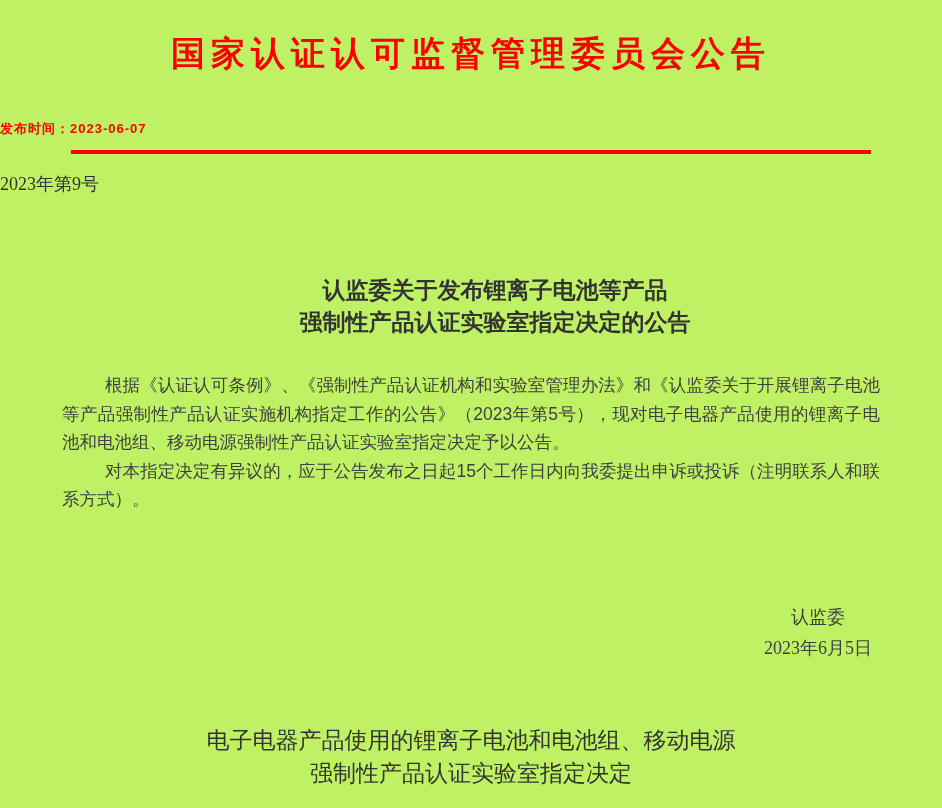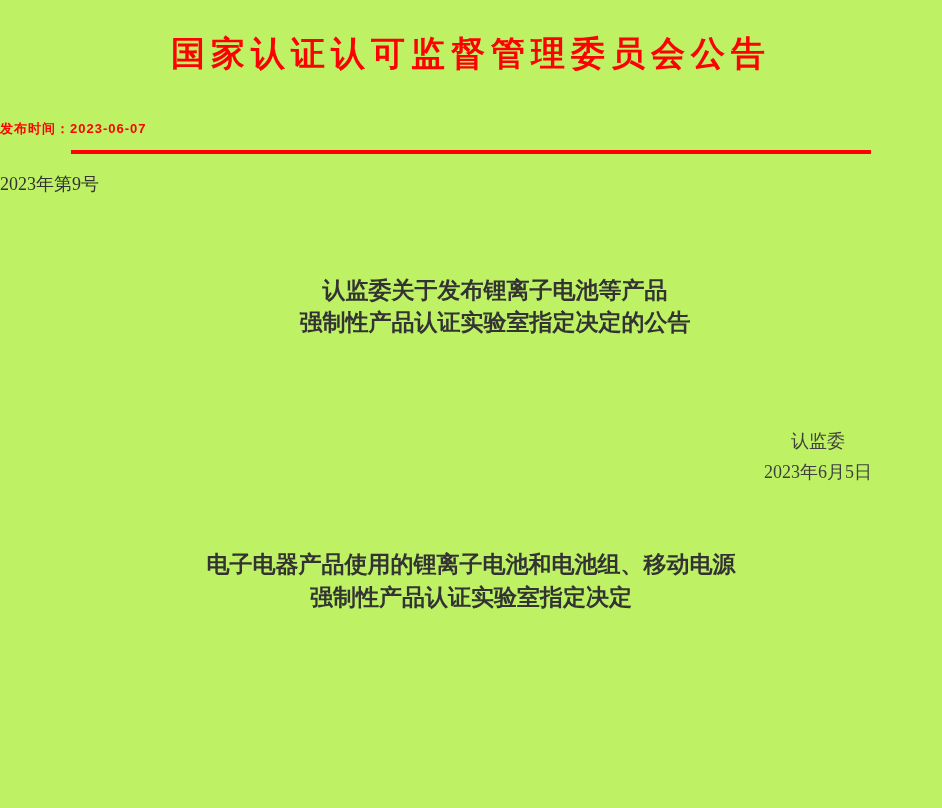--- a/index.html
+++ b/index.html
@@ -73,21 +73,21 @@
     font-size: 18px;
     line-height: 31px;
     color: var(--body-ink);
   }
   .signature-date { font-family: "Liberation Serif", serif; }
   .attachment-title {
     margin: 60px 0 0 0;
     text-align: center;
     font-size: 23px;
     line-height: 33px;
-    font-weight: bold;
+    font-weight: normal;
     color: var(--heading-ink);
   }
 </style>
 </head>
 <body>
 
 <div class="page">
 
   <h1 class="main-title">国家认证认可监督管理委员会公告</h1>
 
@@ -95,20 +95,24 @@
 
   <hr class="red-divider">
 
   <div class="issue-number">2023年第9号</div>
 
   <h2 class="doc-title">
     <div>认监委关于发布锂离子电池等产品</div>
     <div>强制性产品认证实验室指定决定的公告</div>
   </h2>
 
+  <div class="body-text">
+    <p>根据《认证认可条例》、《强制性产品认证机构和实验室管理办法》和《认监委关于开展锂离子电池等产品强制性产品认证实施机构指定工作的公告》（2023年第5号），现对电子电器产品使用的锂离子电池和电池组、移动电源强制性产品认证实验室指定决定予以公告。</p>
+    <p>对本指定决定有异议的，应于公告发布之日起15个工作日内向我委提出申诉或投诉（注明联系人和联系方式）。</p>
+  </div>
 
   <div class="signature-block">
     <div class="signature-name">认监委</div>
     <div class="signature-date">2023年6月5日</div>
   </div>
 
   <h2 class="attachment-title">
     <div>电子电器产品使用的锂离子电池和电池组、移动电源</div>
     <div>强制性产品认证实验室指定决定</div>
   </h2>

